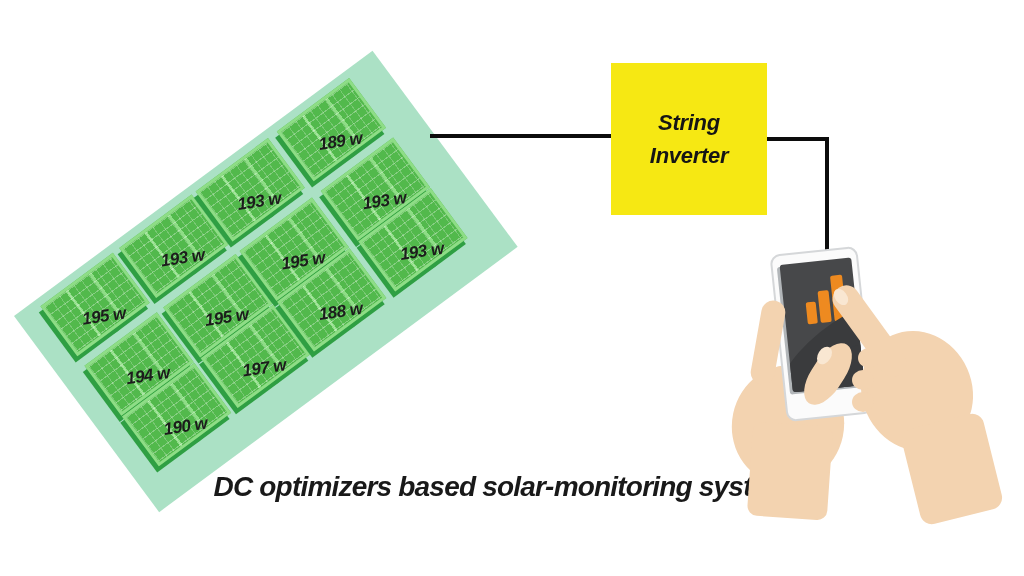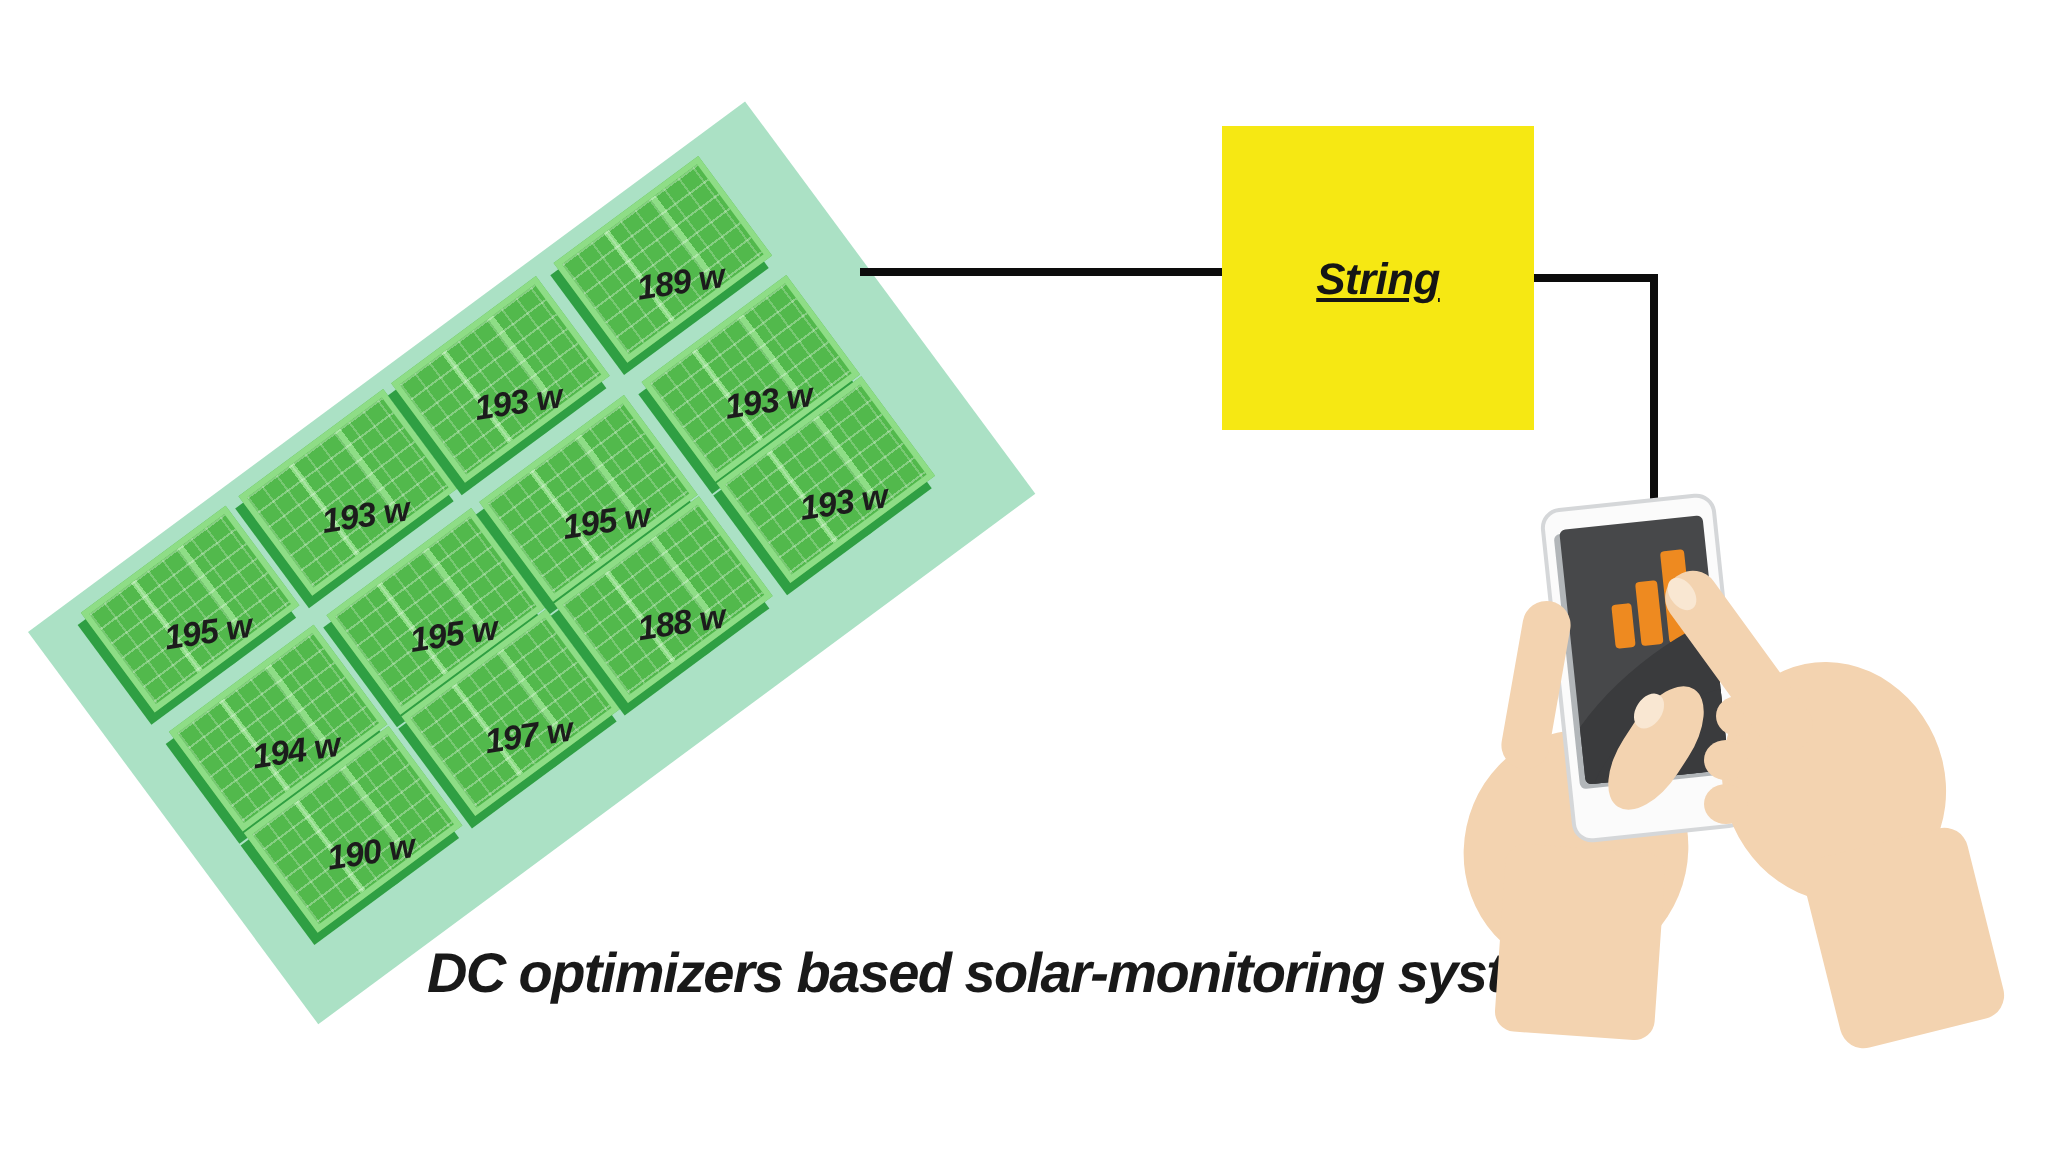--- a/index.html
+++ b/index.html
@@ -26,21 +26,21 @@
              background:var(--optimizer,#58bc6e);}
 
   
   .wire{position:absolute;background:var(--wire,#0c0c0c);}
 
   
   .inverter{position:absolute;left:611px;top:63px;width:156px;height:152px;
             background:var(--yellow,#f6e813);display:flex;flex-direction:column;
             align-items:center;justify-content:center;
             font-style:italic;font-weight:bold;font-size:22px;line-height:33px;
-            letter-spacing:-0.3px;color:#151515;text-decoration:underline;}
+            letter-spacing:-0.3px;color:#151515;}
 
   
   .caption{position:absolute;left:132px;top:471px;width:740px;text-align:center;
            font-style:italic;font-weight:bold;font-size:28px;letter-spacing:-0.8px;
            color:#191919;white-space:nowrap;}
 
   
   .skin{position:absolute;background:var(--skin,#f3d3b0);}
   .left-palm{left:732px;top:365px;width:112px;height:120px;border-radius:50%;transform:rotate(12deg);}
   .left-arm{left:750px;top:424px;width:80px;height:94px;border-radius:10px;transform:rotate(4deg);}
@@ -126,20 +126,21 @@
         <span class="watt">193 w</span>
       </div>
     </div>
 
   <div class="wire abs z2" style="left:430px;top:134px;width:183px;height:4px;"></div>
   <div class="wire abs z2" style="left:766px;top:137px;width:63px;height:4px;"></div>
   <div class="wire abs z2" style="left:825px;top:137px;width:4px;height:118px;"></div>
 
   <div class="inverter z3">
     <div>String</div>
+    <div>Inverter</div>
   </div>
 
   <div class="skin left-palm z4"></div>
   <div class="skin left-arm z4"></div>
 
   <div class="phone z5">
     <div class="screen">
       <div id="bars">
           <div class="bar" style="left: 22px; width: 10px; top: 40px; height: 22px;"></div>
           <div class="bar" style="left: 35px; width: 11px; top: 30px; height: 32px;"></div>

